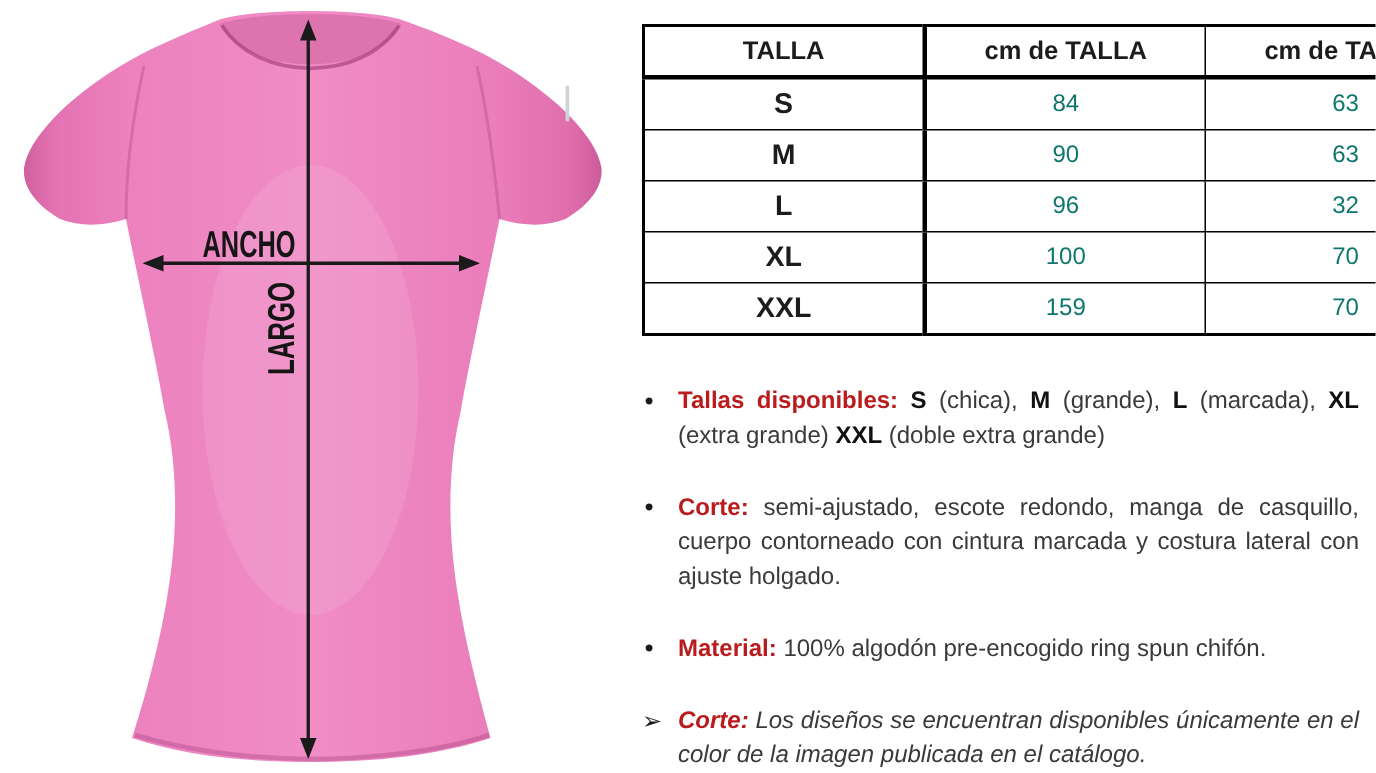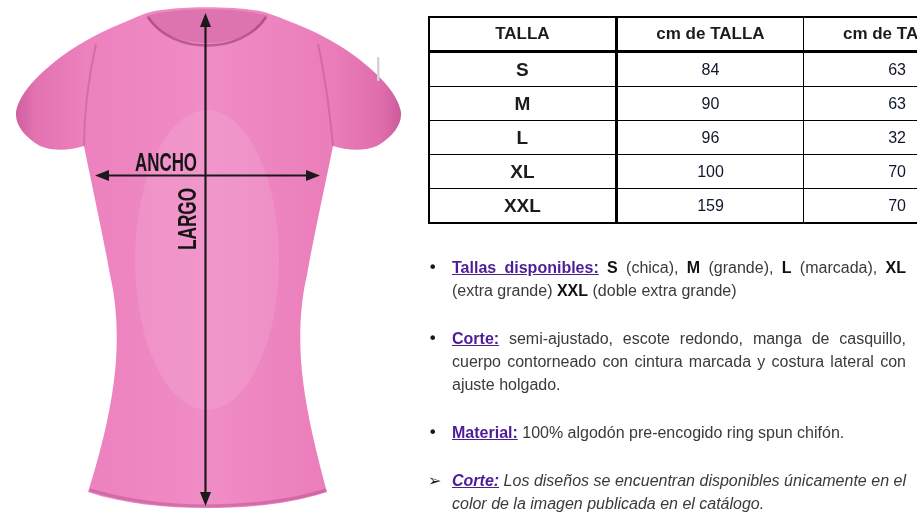--- a/index.html
+++ b/index.html
@@ -20,32 +20,32 @@
   }
   .sizes th, .sizes td {
     border:1px solid #000; text-align:center; vertical-align:middle; padding:0;
   }
   .sizes th {
     height:32px; font-size:17px; font-weight:700; border-bottom:3px solid #000;
   }
   .sizes th:first-child, .sizes td:first-child { border-right:3px solid #000; }
   .sizes td { height:33px; }
   td.size-name { font-weight:700; font-size:19px; }
-  td.num { font-size:16px; color:#0f172a; }
+  td.num { font-size:16px; color:#0f766e; }
 
   
   .details { margin-top:32px; width:478px; color:#3a3a3a; }
   .item { display:flex; margin-bottom:25px; }
   .item:last-child { margin-bottom:0; }
   .marker {
     flex:0 0 24px; font-size:16px; line-height:23px; color:#1a1a1a;
     font-family:"DejaVu Sans", sans-serif;
   }
   .txt { flex:1; font-size:16px; line-height:23px; text-align:justify; }
-  .lbl { font-weight:700; text-decoration:underline; color:#4c1d95; }
+  .lbl { font-weight:700; color:#b91c1c; }
   .b { font-weight:700; color:#111; }
   .item-nota .txt { font-style:italic; }
   .item-nota .lbl { font-style:italic; }
 </style>
 </head>
 <body>
 
 <div class="stage">
 
   <svg class="tshirt-svg" width="420" height="515" viewBox="0 0 420 515">

